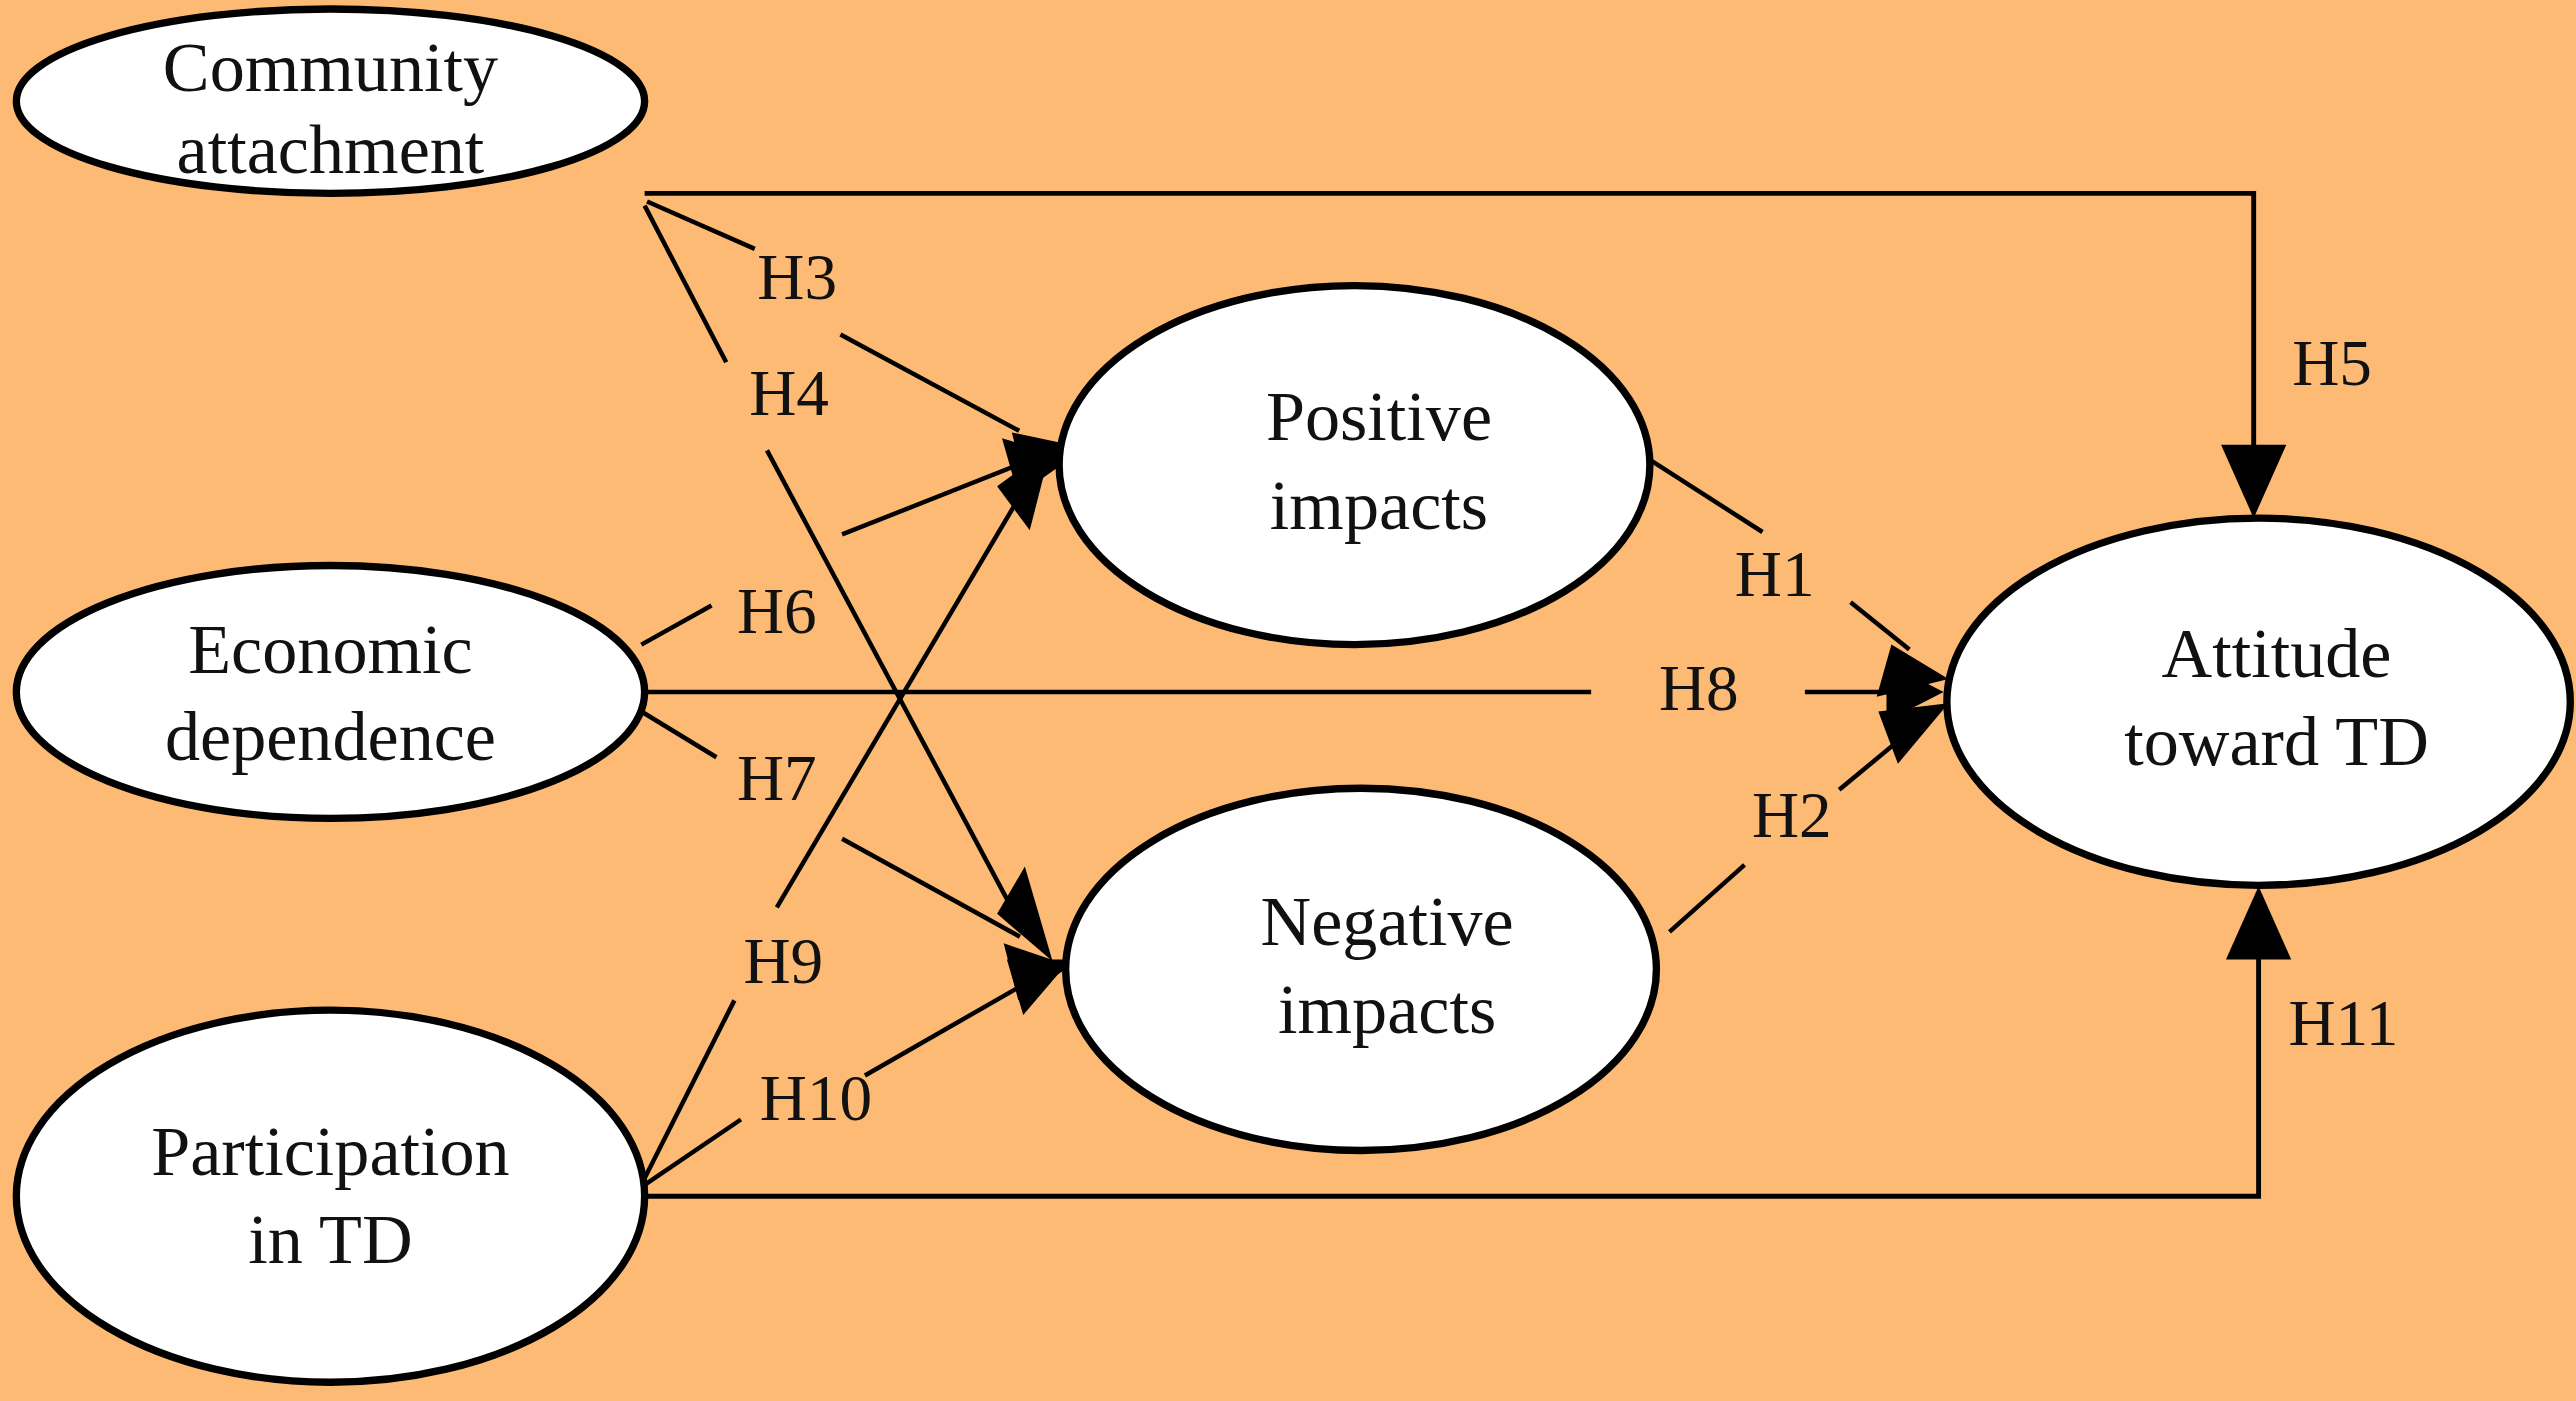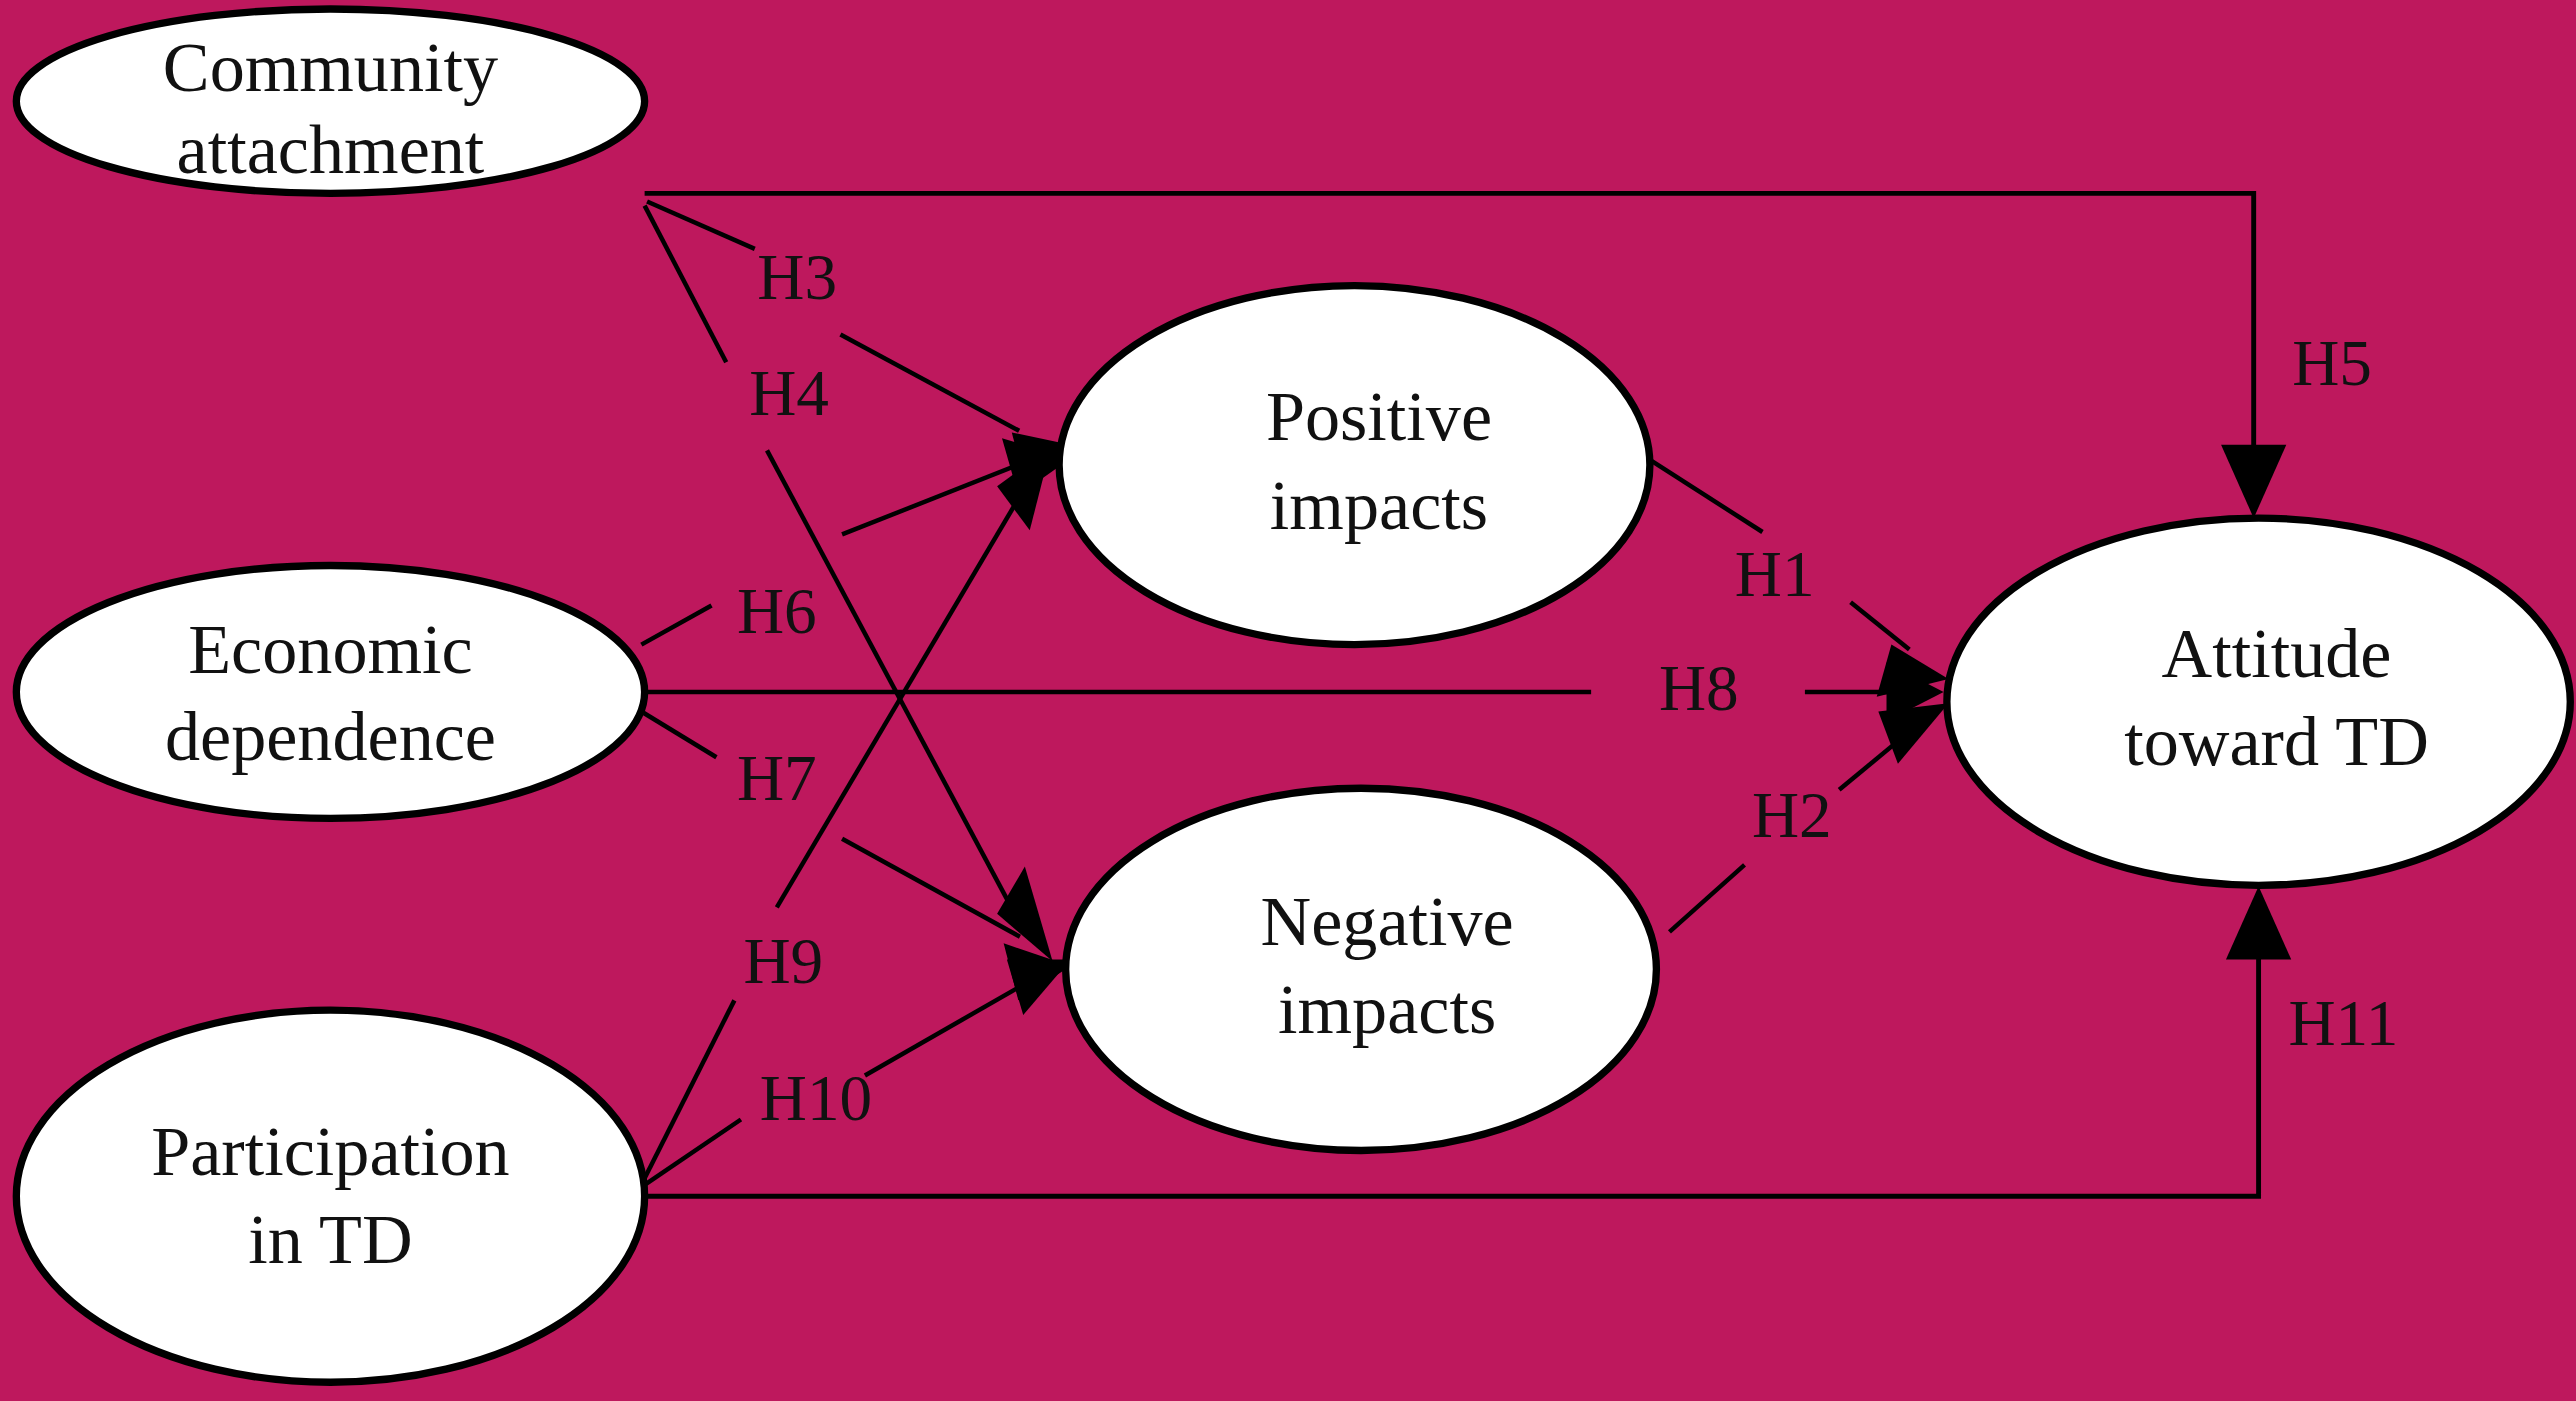--- a/index.html
+++ b/index.html
@@ -7,21 +7,21 @@
     padding: 0;
     background: #ffffff;
   }
   body {
     font-family: "Liberation Serif", "DejaVu Serif", serif;
   }
   #canvas-wrap {
     position: relative;
     width: 2576px;
     height: 1401px;
-    background: #be185d;
+    background: #fdba74;
     overflow: hidden;
   }
   svg#diagram {
     display: block;
     width: 2576px;
     height: 1401px;
   }
   .node-ellipse {
     fill: #ffffff;
     stroke: #000000;

